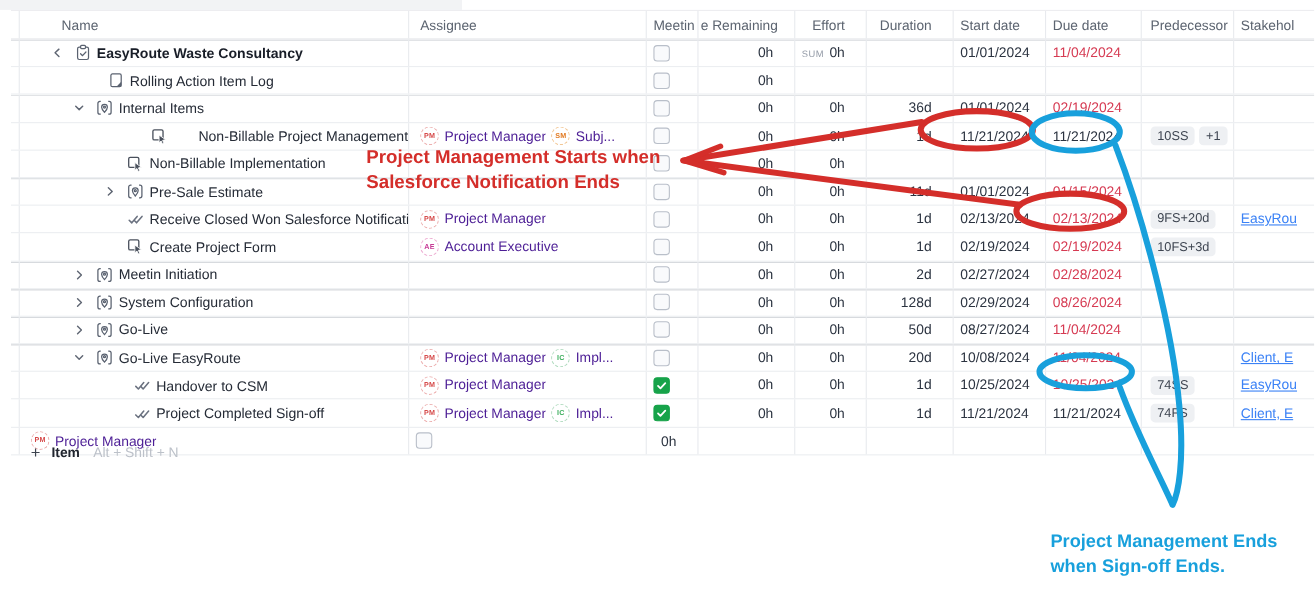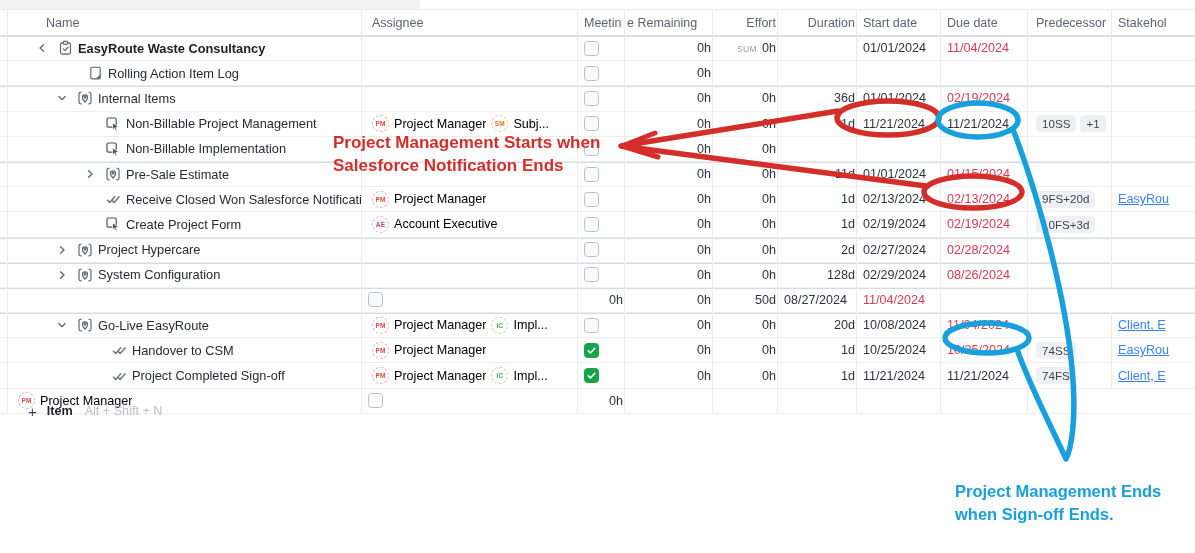--- a/index.html
+++ b/index.html
@@ -1,39 +1,39 @@
 <!DOCTYPE html>
 <html style="--ann-red: #d42e2a; --ann-blue: #18a0dc; --date-red: #d63a52; --cb-green: #17a34a;"><head>
 <meta charset="utf-8">
 <style>
   html,body{margin:0;padding:0;background:#fff;}
   #app{position:relative;width:1195px;height:553px;overflow:hidden;background:#fff;
        font-family:"Liberation Sans",sans-serif;-webkit-font-smoothing:antialiased;}
   #top-strip{position:absolute;left:0;top:0;width:420px;height:9px;background:#f2f3f5;}
   #grid{position:absolute;left:0;top:9px;width:1195px;}
-  .hdr,.row{display:grid;grid-template-columns:8px 354px 216px 47px 88px 65px 79px 84px 87px 84px 83px;}
+  .hdr,.row{display:grid;grid-template-columns:8px 354px 216px 47px 88px 65px 79px 84px 87px 84px 83px;margin-left:10px;}
   .hdr{height:25px;border-top:1px solid #ededf0;border-bottom:1px solid #dfe2e6;}
   .row{height:24.2px;border-bottom:1px solid #eceef1;}
   .row.grp{box-shadow:inset 0 1px 0 #d7dade;}
   .cell{position:relative;display:flex;align-items:center;overflow:hidden;
         border-right:1px solid #e8eaee;font-size:12.6px;color:#2b3340;white-space:nowrap;}
   .cell:last-child{border-right:none;}
   .hdr .cell{color:#5c6470;font-size:12.5px;}
   .al{padding-left:6px;}
-  .ar{justify-content:flex-end;padding-right:1px;}
+  .ar{justify-content:flex-end;padding-right:19px;}
   .name-cell{gap:5px;}
   .chev-slot{width:20px;min-width:20px;display:flex;align-items:center;justify-content:center;}
   .row-icon{width:16px;min-width:16px;display:flex;align-items:center;justify-content:center;}
   .nm{font-size:12.8px;color:#252b36;}
   .nm.bold{font-weight:700;color:#181d27;}
   .assignee-cell{gap:5px;padding-left:10px;}
   .avatar{width:15px;height:15px;min-width:15px;border-radius:50%;border:1px dashed #ccc;
           display:flex;align-items:center;justify-content:center;
           font-size:6.5px;font-weight:700;letter-spacing:.2px;background:#fff;}
-  .aname{font-size:12.6px;color:#000000;overflow:hidden;text-overflow:clip;}
+  .aname{font-size:12.6px;color:#4c1d95;overflow:hidden;text-overflow:clip;}
   .cb{width:15px;height:15px;border-radius:3.5px;border:1.4px solid #b9bfc9;background:#f9fafc;
       margin-left:6px;display:flex;align-items:center;justify-content:center;box-sizing:border-box;}
   .cb.on{background:var(--cb-green);border-color:var(--cb-green);}
   .sum{font-size:8.5px;color:#949ba7;letter-spacing:.4px;margin-right:5px;margin-top:1px;}
   .badge{background:#eef0f3;color:#3e4551;border-radius:4px;font-size:11.6px;
          padding:2.5px 6px;margin-left:4px;line-height:1;}
   .due-red{color:var(--date-red);}
   .stake{color:#3b82f6;text-decoration:underline;}
   #footer{position:absolute;left:0;top:397px;width:1195px;height:28px;display:flex;align-items:center;}
   #footer .plus{margin-left:28px;font-size:15px;color:#3c434f;}
@@ -198,21 +198,21 @@
         <div class="cell al">
           <span class="due-red">02/19/2024</span>
         </div>
         <div class="cell " style="padding-left: 4px;"></div>
         <div class="cell al stake">
           <span></span>
         </div>
       </div>
       <div class="row">
         <div class="cell "></div>
-        <div class="cell name-cell" style="padding-left: 72px;">
+        <div class="cell name-cell" style="padding-left: 72px; justify-content: space-between;">
           <span class="chev-slot"></span>
           <span class="row-icon">
             <svg width="16" height="16" viewBox="0 0 16 16" fill="none" stroke="#49505c" stroke-width="1.2">
               <rect x="2" y="2" width="9.2" height="9.2" rx="1.4"></rect>
               <path d="M7.6 6.8 L13.6 11 L10.8 11.6 L12.1 14.2 L10.7 14.9 L9.5 12.2 L7.6 13.8 Z" fill="#49505c" stroke="#fff" stroke-width="0.8"></path>
             </svg>
           </span>
           <span class="nm">Non-Billable Project Management</span>
         </div>
         <div class="cell assignee-cell">
@@ -414,21 +414,21 @@
               <path d="M6.3 4.2 L10.3 8 L6.3 11.8"></path>
             </svg>
           </span>
           <span class="row-icon">
             <svg width="16" height="16" viewBox="0 0 16 16" fill="none" stroke="#5a6270" stroke-width="1.15">
               <path d="M4.6 2.2 H3.8 a1.8 1.8 0 0 0 -1.8 1.8 v8 a1.8 1.8 0 0 0 1.8 1.8 h.8 M11.4 2.2 h.8 a1.8 1.8 0 0 1 1.8 1.8 v8 a1.8 1.8 0 0 1 -1.8 1.8 h-.8"></path>
               <path d="M8 12.2 C6.2 10.2 5.4 8.9 5.4 7.5 a2.6 2.6 0 1 1 5.2 0 C10.6 8.9 9.8 10.2 8 12.2 Z"></path>
               <circle cx="8" cy="7.3" r="0.9"></circle>
             </svg>
           </span>
-          <span class="nm">Project Hypercare</span>
+          <span class="nm">Meetin Initiation</span>
         </div>
         <div class="cell assignee-cell"></div>
         <div class="cell ">
           <span class="cb"></span>
         </div>
         <div class="cell ar">
           <span>0h</span>
         </div>
         <div class="cell ar">
           <span>0h</span>
@@ -483,20 +483,35 @@
         <div class="cell al">
           <span class="due-red">08/26/2024</span>
         </div>
         <div class="cell " style="padding-left: 4px;"></div>
         <div class="cell al stake">
           <span></span>
         </div>
       </div>
       <div class="row grp">
         <div class="cell "></div>
+        <div class="cell name-cell" style="padding-left: 44px;">
+          <span class="chev-slot">
+            <svg width="14" height="14" viewBox="0 0 16 16" fill="none" stroke="#5f6673" stroke-width="1.5" stroke-linecap="round" stroke-linejoin="round">
+              <path d="M6.3 4.2 L10.3 8 L6.3 11.8"></path>
+            </svg>
+          </span>
+          <span class="row-icon">
+            <svg width="16" height="16" viewBox="0 0 16 16" fill="none" stroke="#5a6270" stroke-width="1.15">
+              <path d="M4.6 2.2 H3.8 a1.8 1.8 0 0 0 -1.8 1.8 v8 a1.8 1.8 0 0 0 1.8 1.8 h.8 M11.4 2.2 h.8 a1.8 1.8 0 0 1 1.8 1.8 v8 a1.8 1.8 0 0 1 -1.8 1.8 h-.8"></path>
+              <path d="M8 12.2 C6.2 10.2 5.4 8.9 5.4 7.5 a2.6 2.6 0 1 1 5.2 0 C10.6 8.9 9.8 10.2 8 12.2 Z"></path>
+              <circle cx="8" cy="7.3" r="0.9"></circle>
+            </svg>
+          </span>
+          <span class="nm">Go-Live</span>
+        </div>
         <div class="cell assignee-cell"></div>
         <div class="cell ">
           <span class="cb"></span>
         </div>
         <div class="cell ar">
           <span>0h</span>
         </div>
         <div class="cell ar">
           <span>0h</span>
         </div>

